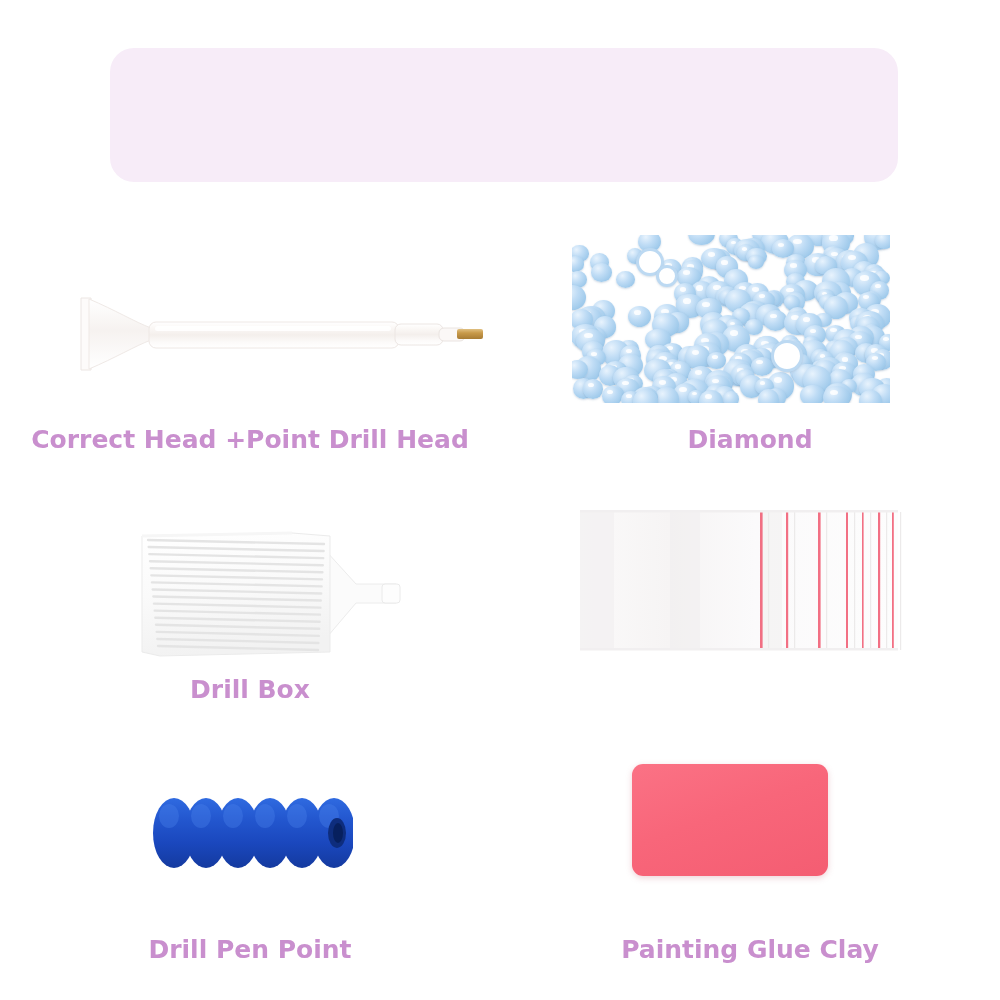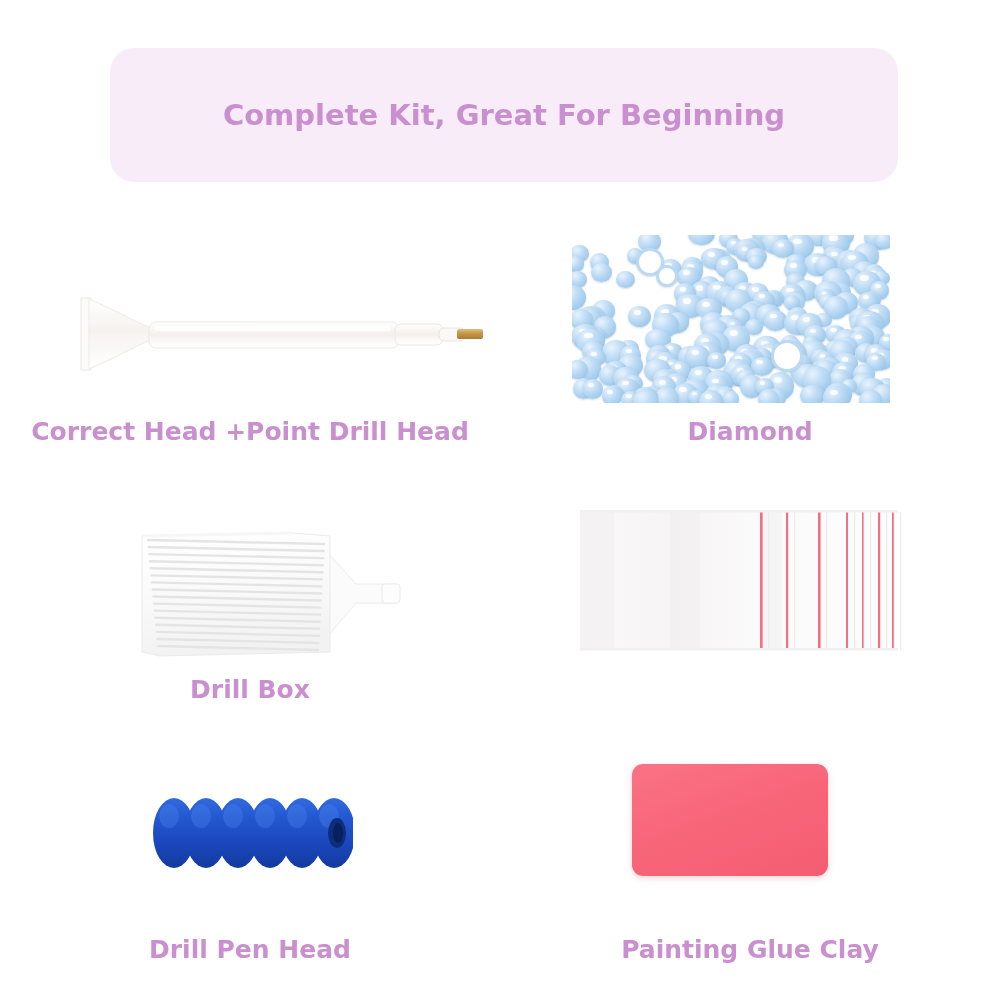--- a/index.html
+++ b/index.html
@@ -69,21 +69,21 @@
     flex: 1 1 auto;
   }
   .caption {
     font-size: 25px;
     font-weight: bold;
     color: #c98fce;
     text-align: center;
     white-space: nowrap;
     line-height: 1;
   }
-  .cell-row-1 .caption { margin-bottom: 36px; }
+  .cell-row-1 .caption { margin-bottom: 28px; }
   .cell-row-2 .caption { margin-bottom: 40px; }
   .cell-row-3 .caption { margin-bottom: 38px; }
 
   
   .pen-wrap { position: absolute; left: 55px; top: 60px; width: 430px; height: 110px; }
 
   
   .diamonds {
     position: absolute;
     left: 72px; top: 25px;
@@ -135,21 +135,20 @@
     background: linear-gradient(160deg, #fb7285 0%, #f8667a 45%, #f45d72 100%);
     box-shadow: 0 2px 6px rgba(200,110,125,0.3);
   }
 </style>
 </head>
 <body>
 
 <div class="page">
 
   <div class="banner">
-    <div class="banner-subtitle">Complete Kit, Great For Beginning</div>
   </div>
 
   <div class="grid">
 
     <div class="cell cell-col-l cell-row-1">
       <div class="art">
         <div class="pen-wrap">
           <svg width="430" height="110" viewBox="0 0 430 110">
             <defs>
               <linearGradient id="penBody" x1="0" y1="0" x2="0" y2="1">
@@ -549,21 +548,21 @@
                 <ellipse cx="149" cy="28" rx="10" ry="12" fill="#4a82ea" opacity="0.38"></ellipse>
                 <ellipse cx="186" cy="45" rx="21" ry="35" fill="url(#gripBead)"></ellipse>
                 <ellipse cx="181" cy="28" rx="10" ry="12" fill="#4a82ea" opacity="0.38"></ellipse>
               </g>
 
             <ellipse cx="189" cy="45" rx="9" ry="15" fill="#0e2d7d"></ellipse>
             <ellipse cx="190" cy="45" rx="5" ry="10" fill="#07205e"></ellipse>
           </svg>
         </div>
       </div>
-      <div class="caption">Drill Pen Head</div>
+      <div class="caption">Drill Pen Point</div>
     </div>
 
     <div class="cell cell-col-r cell-row-3">
       <div class="art">
         <div class="clay"></div>
       </div>
       <div class="caption">Painting Glue Clay</div>
     </div>
 
   </div>

